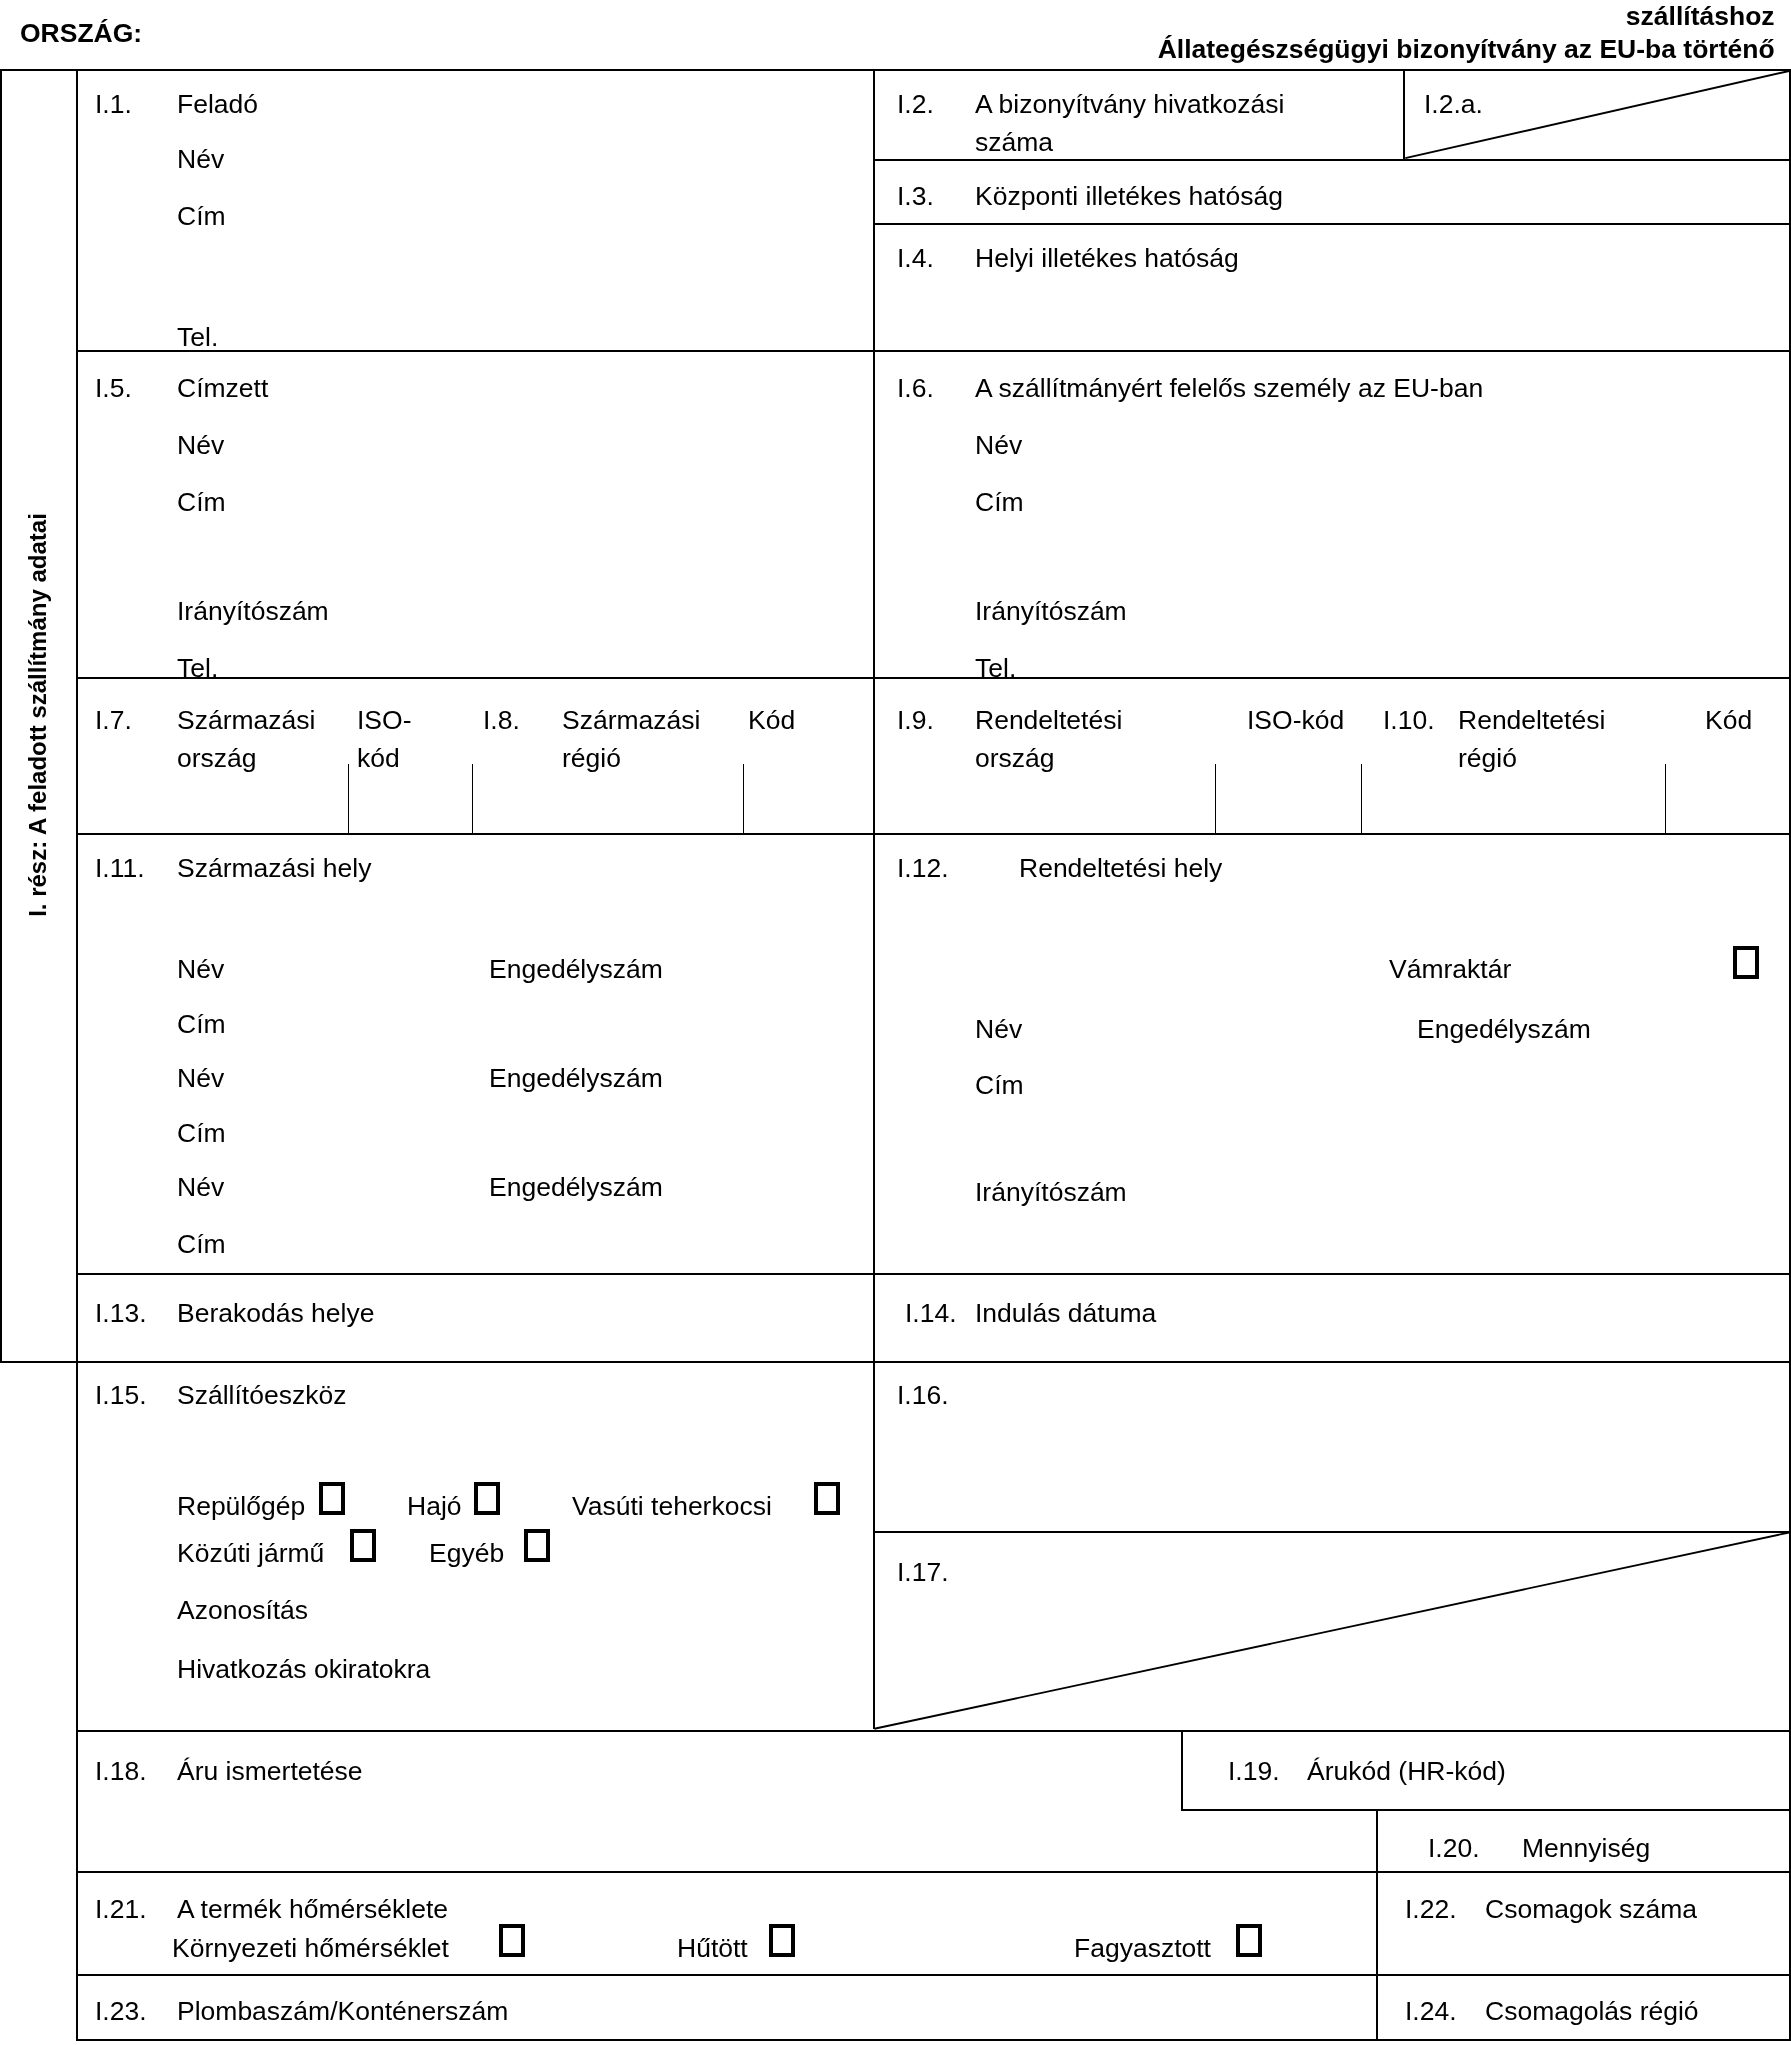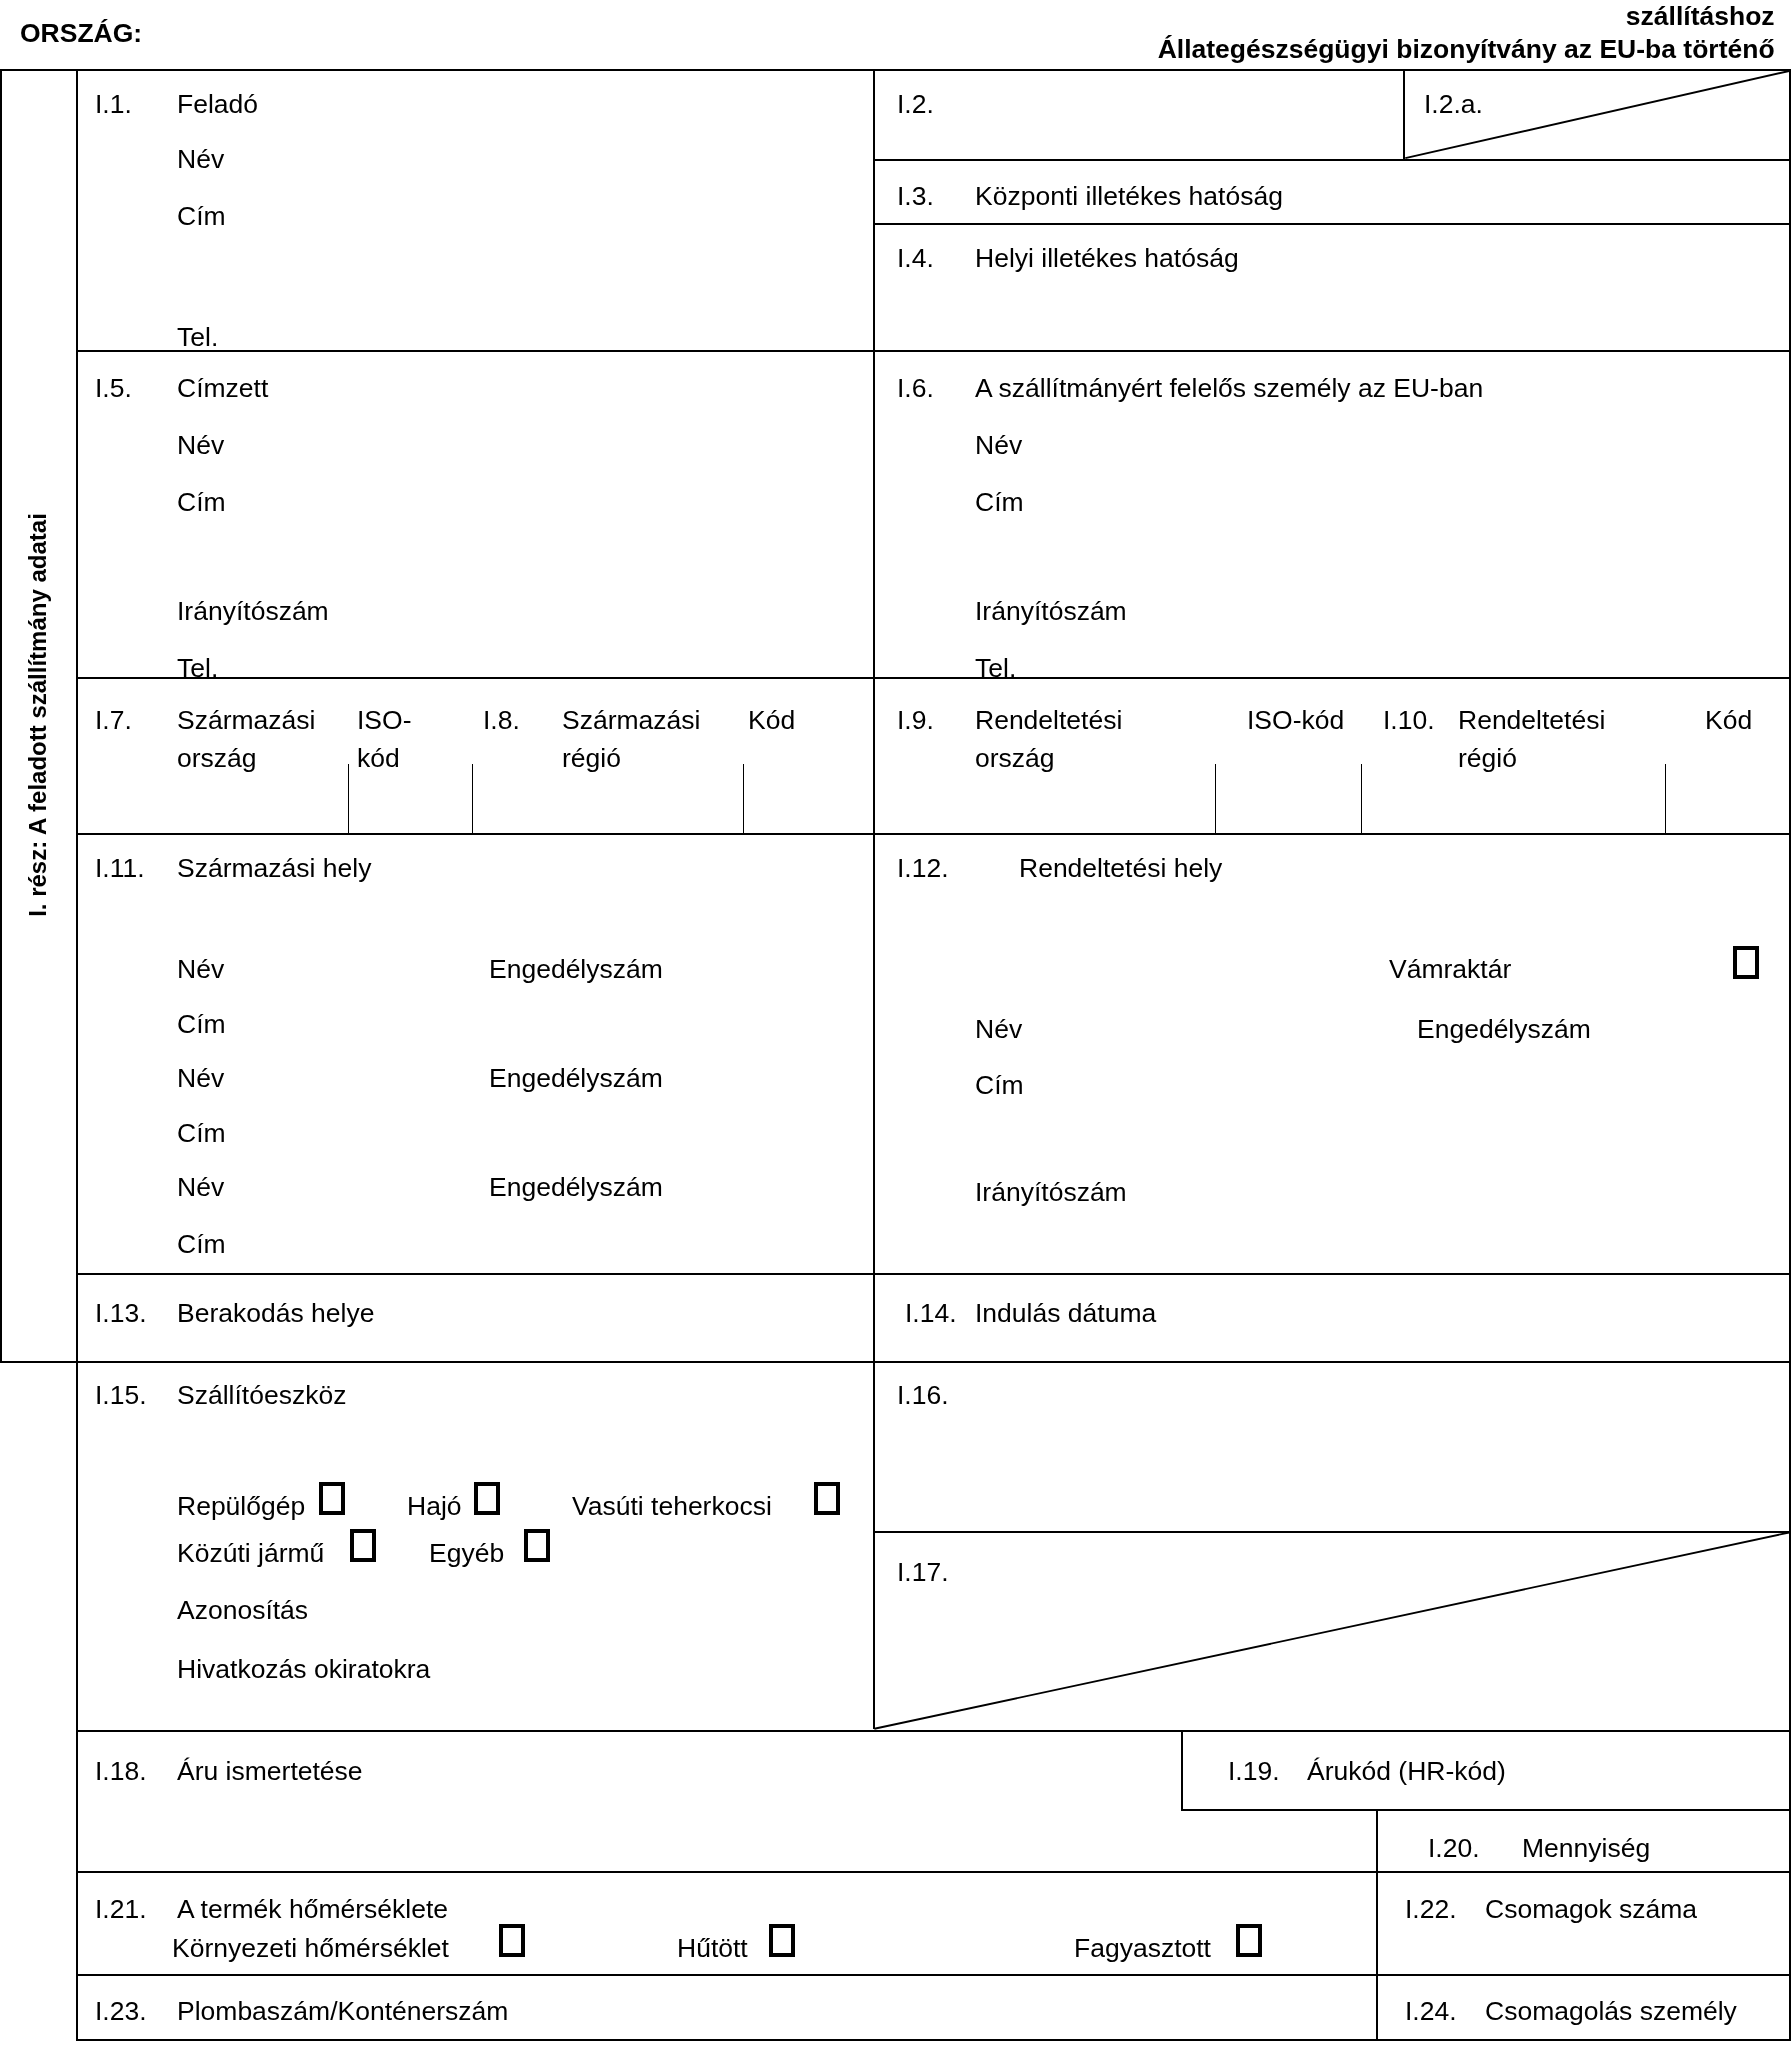--- a/index.html
+++ b/index.html
@@ -70,20 +70,21 @@
     <line x1="1385" y1="2738" x2="2834" y2="2427" stroke="#000" stroke-width="3"></line>
   </svg>
 
   <div class="t" style="left:95px;top:85px;">I.1.</div>
   <div class="t" style="left:177px;top:85px;">Feladó</div>
   <div class="t" style="left:177px;top:140px;">Név</div>
   <div class="t" style="left:177px;top:197px;">Cím</div>
   <div class="t" style="left:177px;top:318px;">Tel.</div>
 
   <div class="t" style="left:897px;top:85px;">I.2.</div>
+  <div class="t wrap" style="left:975px;top:85px;width:366px;">A bizonyítvány hivatkozási száma</div>
   <div class="t" style="left:1424px;top:85px;">I.2.a.</div>
 
   <div class="t" style="left:897px;top:177px;">I.3.</div>
   <div class="t" style="left:975px;top:177px;">Központi illetékes hatóság</div>
   <div class="t" style="left:897px;top:239px;">I.4.</div>
   <div class="t" style="left:975px;top:239px;">Helyi illetékes hatóság</div>
 
   <div class="t" style="left:95px;top:369px;">I.5.</div>
   <div class="t" style="left:177px;top:369px;">Címzett</div>
   <div class="t" style="left:177px;top:426px;">Név</div>
@@ -169,16 +170,16 @@
   <div class="t" style="left:677px;top:1929px;">Hűtött</div>
   <span class="cb" style="left:769px;top:1924px;"></span>
   <div class="t" style="left:1074px;top:1929px;">Fagyasztott</div>
   <span class="cb" style="left:1236px;top:1924px;"></span>
   <div class="t" style="left:1405px;top:1890px;">I.22.</div>
   <div class="t" style="left:1485px;top:1890px;">Csomagok száma</div>
 
   <div class="t" style="left:95px;top:1992px;">I.23.</div>
   <div class="t" style="left:177px;top:1992px;">Plombaszám/Konténerszám</div>
   <div class="t" style="left:1405px;top:1992px;">I.24.</div>
-  <div class="t" style="left:1485px;top:1992px;">Csomagolás személy</div>
+  <div class="t" style="left:1485px;top:1992px;">Csomagolás régió</div>
 
 </div>
 
 
 </body></html>

